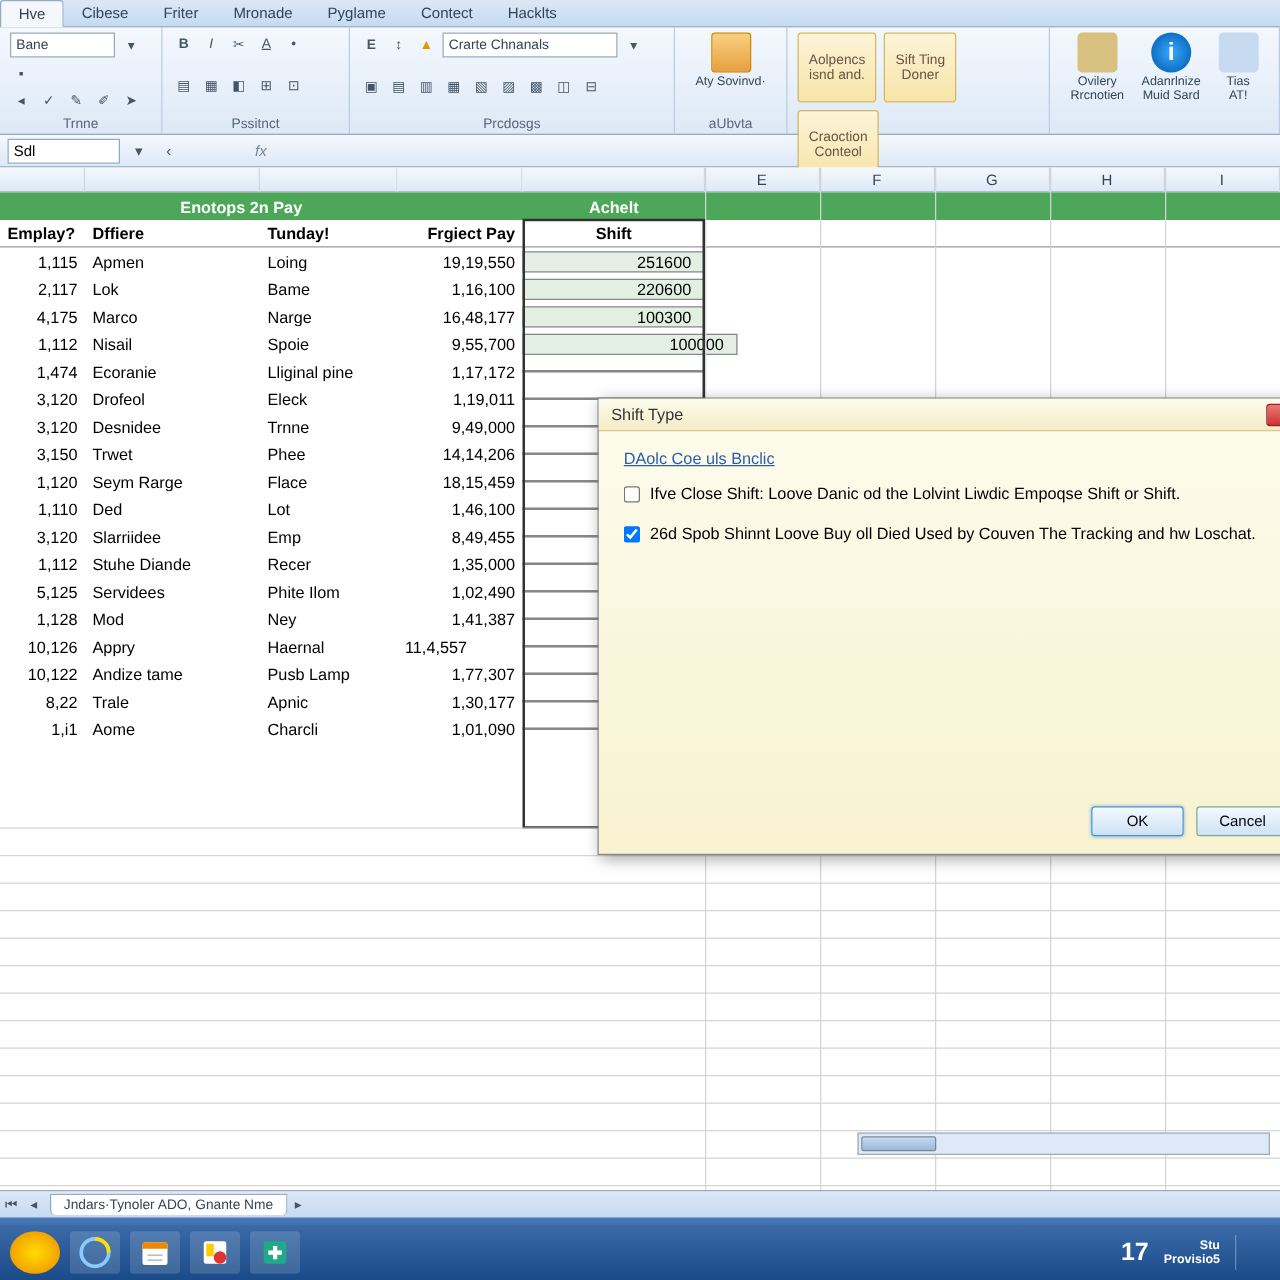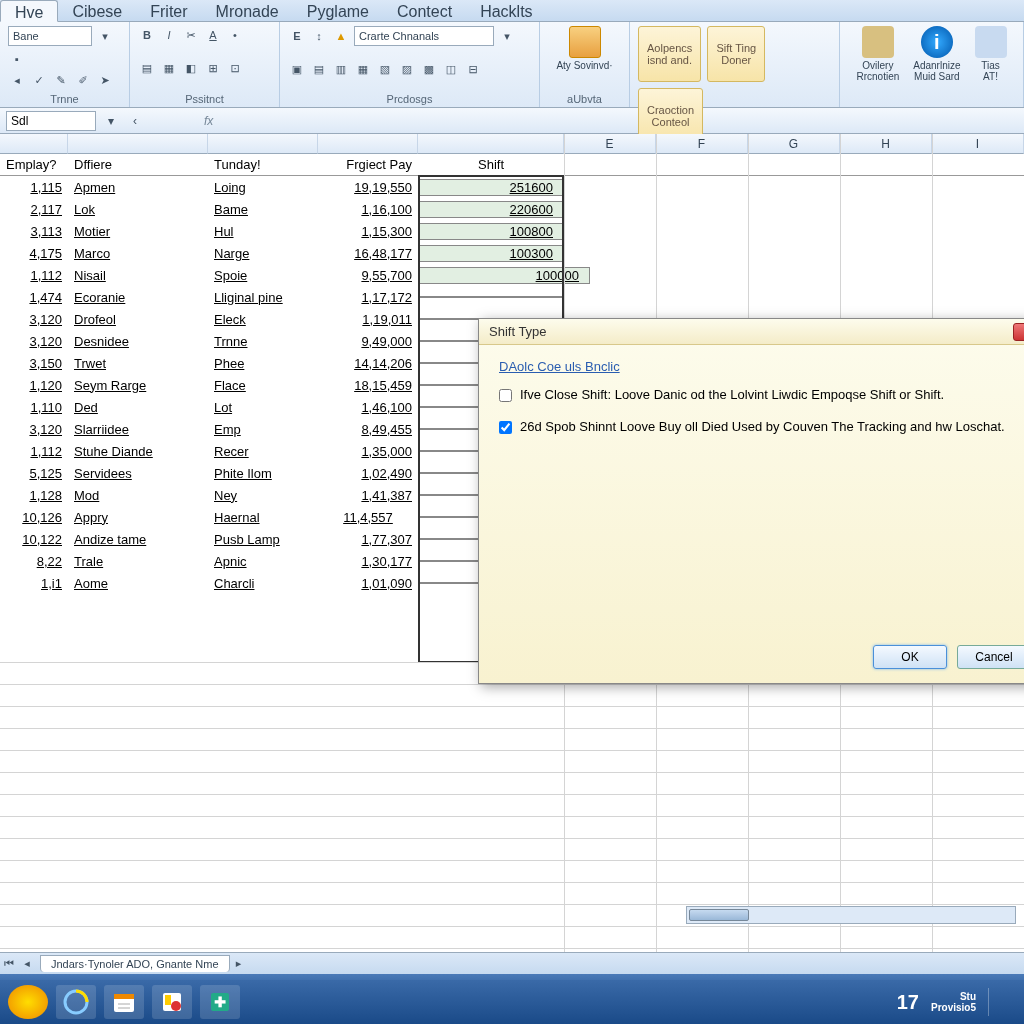--- a/index.html
+++ b/index.html
@@ -1,36 +1,36 @@
 <!DOCTYPE html>
 <html><head>
 <meta charset="utf-8">
 <style>
 * { margin: 0; padding: 0; box-sizing: border-box; font-family: "Segoe UI", Tahoma, sans-serif; }
 body { width: 1024px; height: 1024px; background: #c0d8f0; overflow: hidden; position: relative; }
-.tabs { display: flex; background: linear-gradient(#dbe8f7,#c6daf0); height: 22px; font-size: 16px; border-bottom: 1px solid #9ab; text-align: right; }
+.tabs { display: flex; background: linear-gradient(#dbe8f7,#c6daf0); height: 22px; font-size: 12px; border-bottom: 1px solid #9ab; text-align: right; }
 .tab { padding: 3px 14px; color: #345; cursor: pointer; }
 .tab.active { background: #f4f8fd; border: 1px solid #9ab; border-bottom: 1px solid #f4f8fd; border-radius: 3px 3px 0 0; margin-bottom: -1px; }
 .ribbon { background: linear-gradient(#f4f8fd,#dde9f7); height: 86px; border-bottom: 1px solid #9ab; display: flex; font-size: 11px; color: #345; }
 .rgroup { border-right: 1px solid #b8cde4; padding: 4px 8px 2px; display: flex; flex-direction: column; justify-content: space-between; min-width: 60px; }
 .rgroup .label { text-align: center; color: #567; font-size: 11px; }
 .rrow { display: flex; align-items: center; gap: 4px; flex-wrap: wrap; }
 .combo { background: #fff; border: 1px solid #9ab; height: 20px; display: inline-flex; align-items: center; padding: 0 4px; font-size: 11px; }
 .icobtn { width: 18px; height: 18px; display: inline-flex; align-items: center; justify-content: center; cursor: pointer; color: #456; }
 .bigbtn { background: linear-gradient(#fdf4d8,#f7e4a8); border: 1px solid #d4b860; border-radius: 3px; padding: 6px 8px; font-size: 11px; color: #654; text-align: center; min-width: 58px; height: 56px; display: flex; flex-direction: column; justify-content: center; cursor: pointer; }
 .bigicon { width: 32px; height: 32px; margin-bottom: 2px; }
 .namebox { background: linear-gradient(#f4f8fd,#dde9f7); height: 26px; display: flex; align-items: center; border-bottom: 1px solid #9ab; font-size: 12px; }
 .namebox input { height: 20px; border: 1px solid #9ab; background: #fff; font-size: 12px; padding: 0 4px; }
 .grid { background: #fff; position: relative; height: 820px; overflow: hidden; }
 .colhdrs { display: flex; position: absolute; top: 0; left: 0; right: 0; height: 20px; }
 .colhdr { background: linear-gradient(#f4f8fd,#dde9f7); border-right: 1px solid #c7d6e8; border-bottom: 1px solid #9ab; text-align: center; font-size: 12px; color: #345; line-height: 20px; }
 .rows { position: absolute; top: 20px; left: 0; right: 0; bottom: 0; }
 .greenhdr { background: #4ca858; color: #fff; font-weight: bold; font-size: 13px; height: 22px; display: flex; align-items: center; }
-.subhdr { font-weight: normal; font-size: 13px; height: 22px; display: flex; align-items: center; border-bottom: 1px solid #999; }
-.datarow { display: flex; height: 22px; font-size: 13px; align-items: center; text-decoration: underline; }
+.subhdr { font-weight: bold; font-size: 13px; height: 22px; display: flex; align-items: center; border-bottom: 1px solid #999; }
+.datarow { display: flex; height: 22px; font-size: 13px; align-items: center; }
 .cell { padding: 0 6px; white-space: nowrap; overflow: hidden; }
 .shiftcell { background: #e2efe2; border: 1px solid #888; text-align: right; padding-right: 10px; }
 .sel-outline { border: 2px solid #333; position: absolute; pointer-events: none; }
 .gridline-v { position: absolute; top: 0; bottom: 0; width: 1px; background: #d4d4d4; }
 .gridline-h { position: absolute; left: 0; right: 0; height: 1px; background: #d4d4d4; }
 .dialog { position: absolute; left: 442px; top: 318px; width: 570px; background: linear-gradient(#fdfced,#f8f2d0); border: 1px solid #888; box-shadow: 3px 3px 12px rgba(0,0,0,.35); font-size: 13px; margin-left: 36px; }
 .dlg-title { background: linear-gradient(#fdfced,#f4ecc8); height: 26px; display: flex; align-items: center; justify-content: space-between; padding: 0 6px 0 10px; font-size: 13px; color: #333; border-bottom: 1px solid #d8c88a; }
 .dlg-close { width: 28px; height: 18px; background: linear-gradient(#e77,#c33); border: 1px solid #922; border-radius: 3px; color: #fff; text-align: center; line-height: 16px; font-size: 11px; cursor: pointer; }
 .dlg-body { padding: 14px 20px 10px; min-height: 290px; }
 .dlg-link { color: #2a5db0; text-decoration: underline; font-size: 13px; margin-bottom: 12px; display: block; }
@@ -184,20 +184,26 @@
     <div class="colhdr" style="width:146px"></div>
     <div class="colhdr" style="width:92px">E</div>
     <div class="colhdr" style="width:92px">F</div>
     <div class="colhdr" style="width:92px">G</div>
     <div class="colhdr" style="width:92px">H</div>
     <div class="colhdr" style="width:92px">I</div>
   </div>
 
   <div class="rows" id="rows-container">
 
+    <div class="greenhdr">
+      <div class="cell" style="width:68px"></div>
+      <div class="cell" style="width:250px;text-align:center">Enotops 2n Pay</div>
+      <div class="cell" style="width:100px"></div>
+      <div class="cell" style="width:146px;text-align:center">Achelt</div>
+    </div>
 
     <div class="subhdr">
       <div class="cell" style="width:68px">Emplay?</div>
       <div class="cell" style="width:140px">Dffiere</div>
       <div class="cell" style="width:110px">Tunday!</div>
       <div class="cell" style="width:100px;text-align:right">Frgiect Pay</div>
       <div class="cell" style="width:146px;text-align:center">Shift</div>
     </div>
 
     <div id="data-rows">
@@ -209,27 +215,20 @@
           <div class="cell shiftcell" style="width:146px">251600</div>
         </div>
         <div class="datarow">
           <div class="cell" style="width:68px;text-align:right">2,117</div>
           <div class="cell" style="width:140px">Lok</div>
           <div class="cell" style="width:110px">Bame</div>
           <div class="cell" style="width:100px;text-align:right">1,16,100</div>
           <div class="cell shiftcell" style="width:146px">220600</div>
         </div>
         <div class="datarow">
-          <div class="cell" style="width:68px;text-align:right">3,113</div>
-          <div class="cell" style="width:140px">Motier</div>
-          <div class="cell" style="width:110px">Hul</div>
-          <div class="cell" style="width:100px;text-align:right">1,15,300</div>
-          <div class="cell shiftcell" style="width:146px">100800</div>
-        </div>
-        <div class="datarow">
           <div class="cell" style="width:68px;text-align:right">4,175</div>
           <div class="cell" style="width:140px">Marco</div>
           <div class="cell" style="width:110px">Narge</div>
           <div class="cell" style="width:100px;text-align:right">16,48,177</div>
           <div class="cell shiftcell" style="width:146px">100300</div>
         </div>
         <div class="datarow">
           <div class="cell" style="width:68px;text-align:right">1,112</div>
           <div class="cell" style="width:140px">Nisail</div>
           <div class="cell" style="width:110px">Spoie</div>
@@ -303,21 +302,21 @@
           <div class="cell" style="width:68px;text-align:right">1,128</div>
           <div class="cell" style="width:140px">Mod</div>
           <div class="cell" style="width:110px">Ney</div>
           <div class="cell" style="width:100px;text-align:right">1,41,387</div>
           <div class="cell shiftcell" style="width:146px"></div>
         </div>
         <div class="datarow">
           <div class="cell" style="width:68px;text-align:right">10,126</div>
           <div class="cell" style="width:140px">Appry</div>
           <div class="cell" style="width:110px">Haernal</div>
-          <div class="cell" style="width:100px;text-align:center">11,4,557</div>
+          <div class="cell" style="width:100px;text-align:left">11,4,557</div>
           <div class="cell shiftcell" style="width:146px"></div>
         </div>
         <div class="datarow">
           <div class="cell" style="width:68px;text-align:right">10,122</div>
           <div class="cell" style="width:140px">Andize tame</div>
           <div class="cell" style="width:110px">Pusb Lamp</div>
           <div class="cell" style="width:100px;text-align:right">1,77,307</div>
           <div class="cell shiftcell" style="width:146px"></div>
         </div>
         <div class="datarow">

